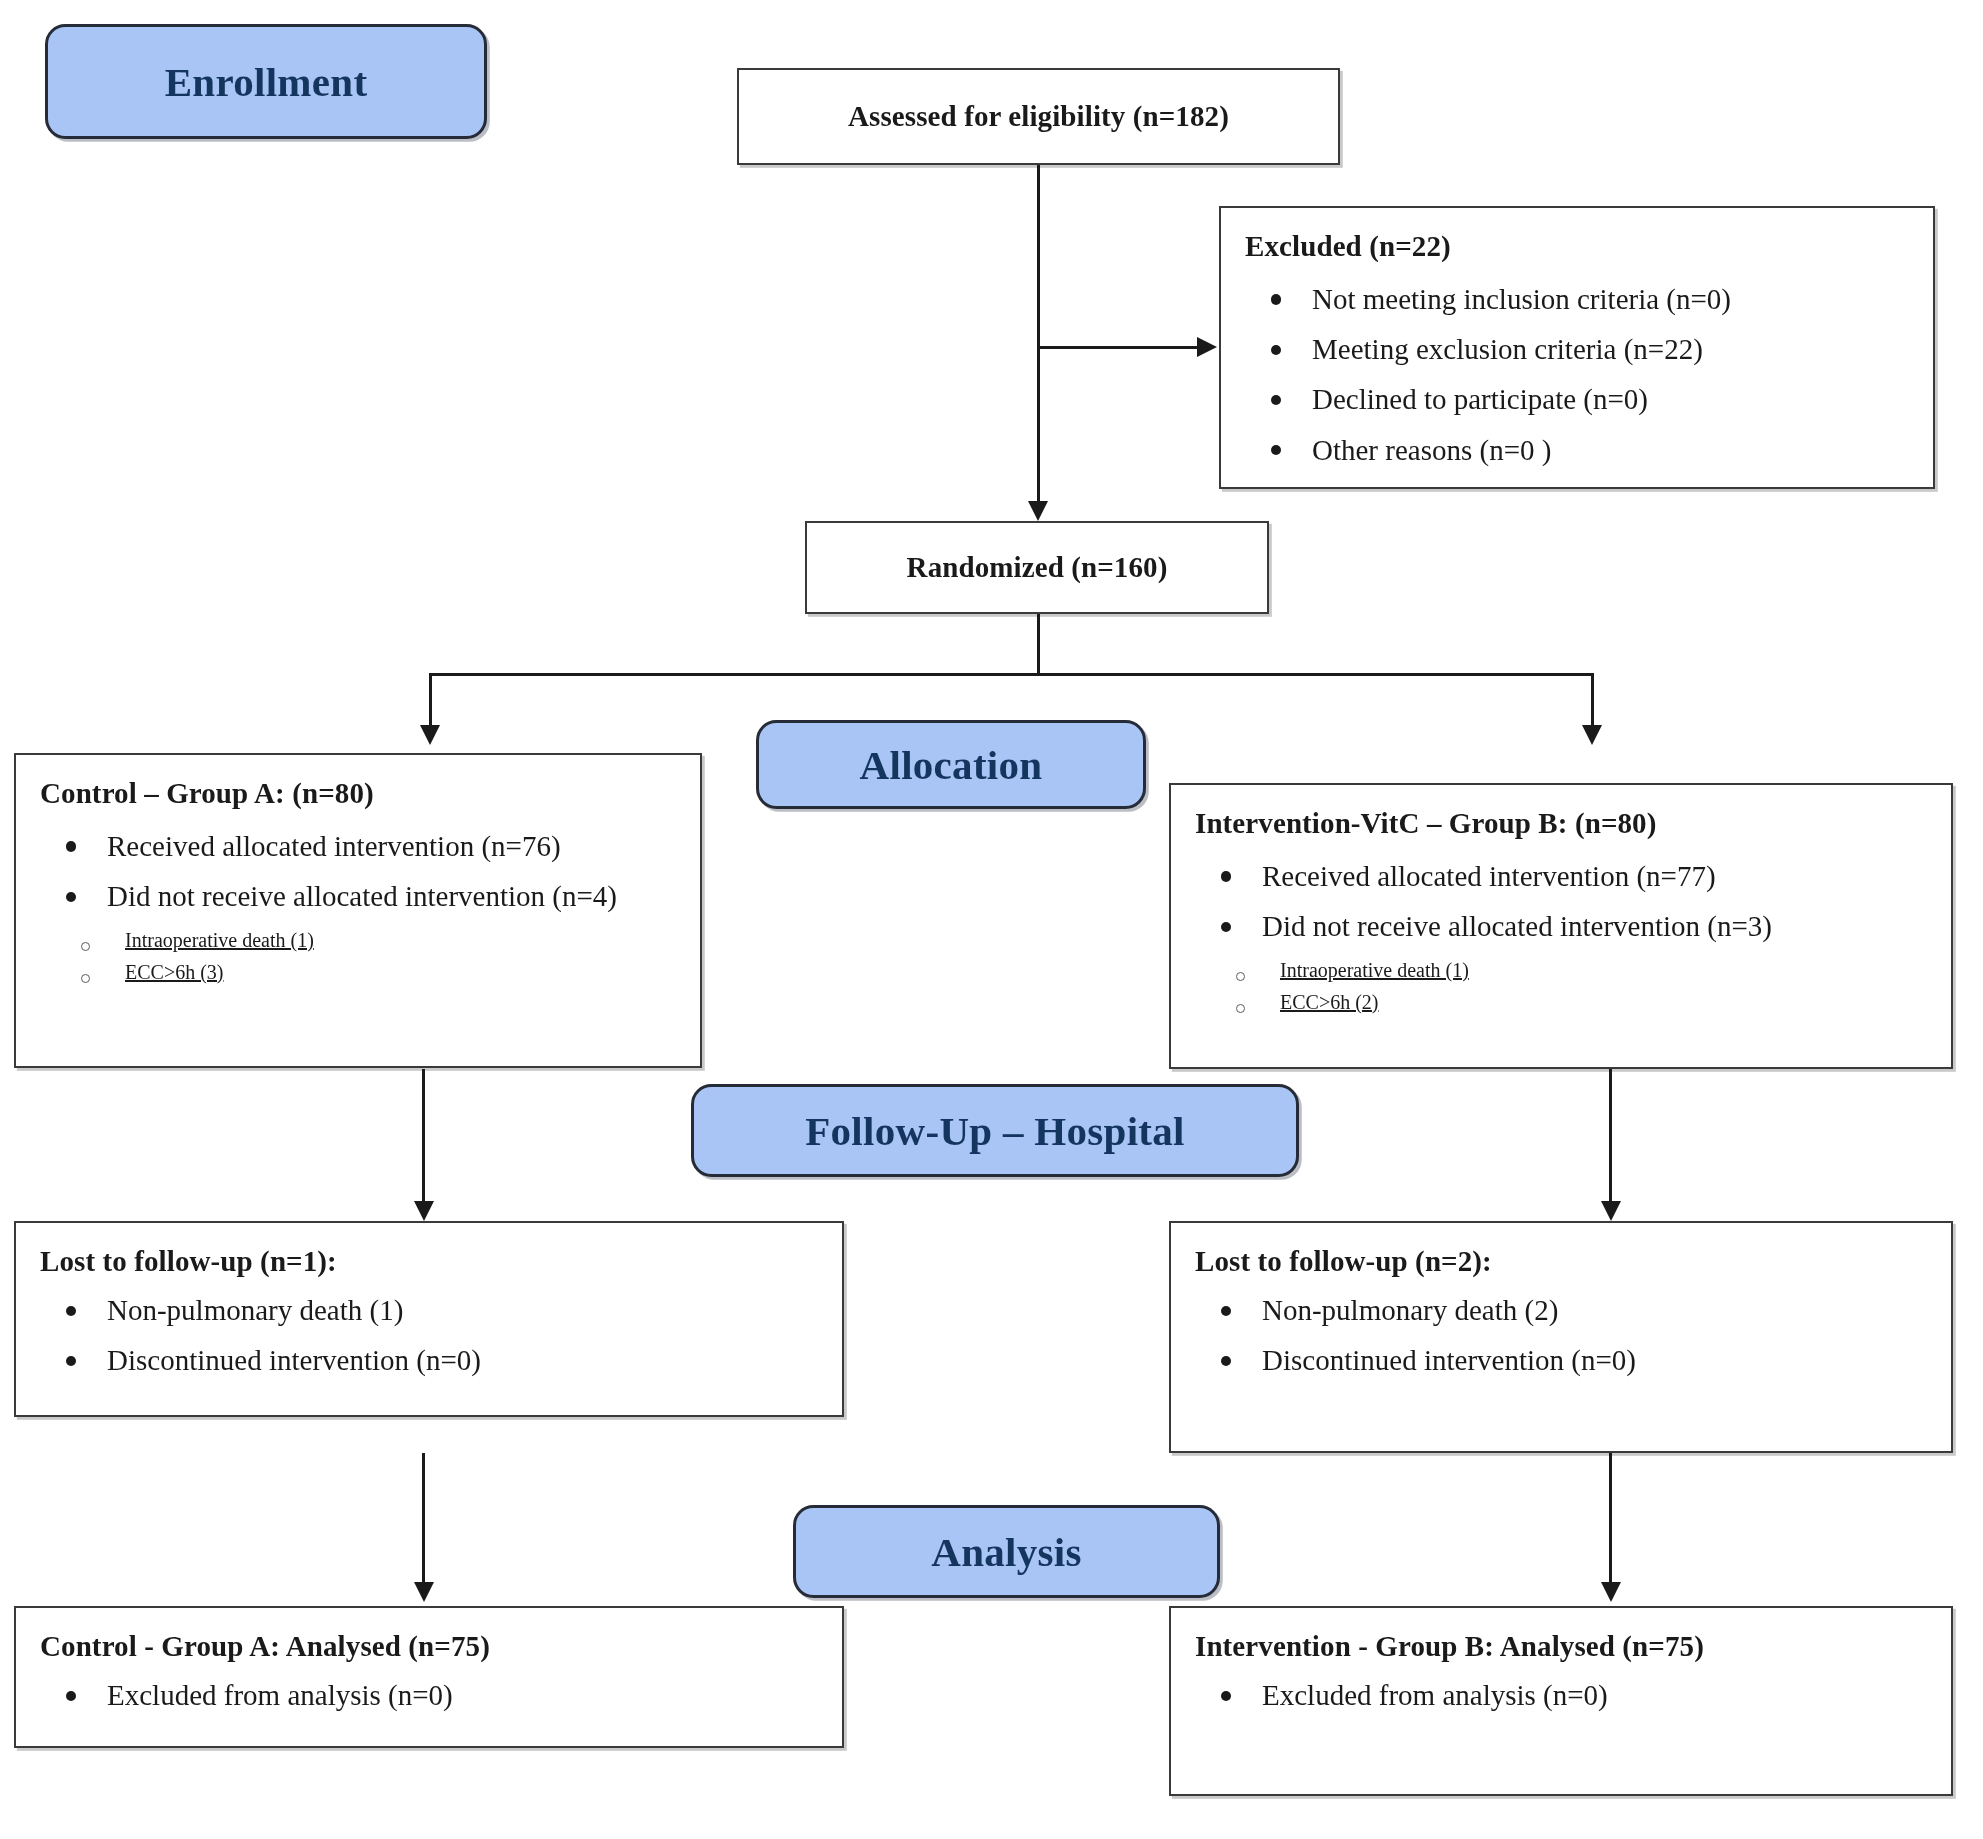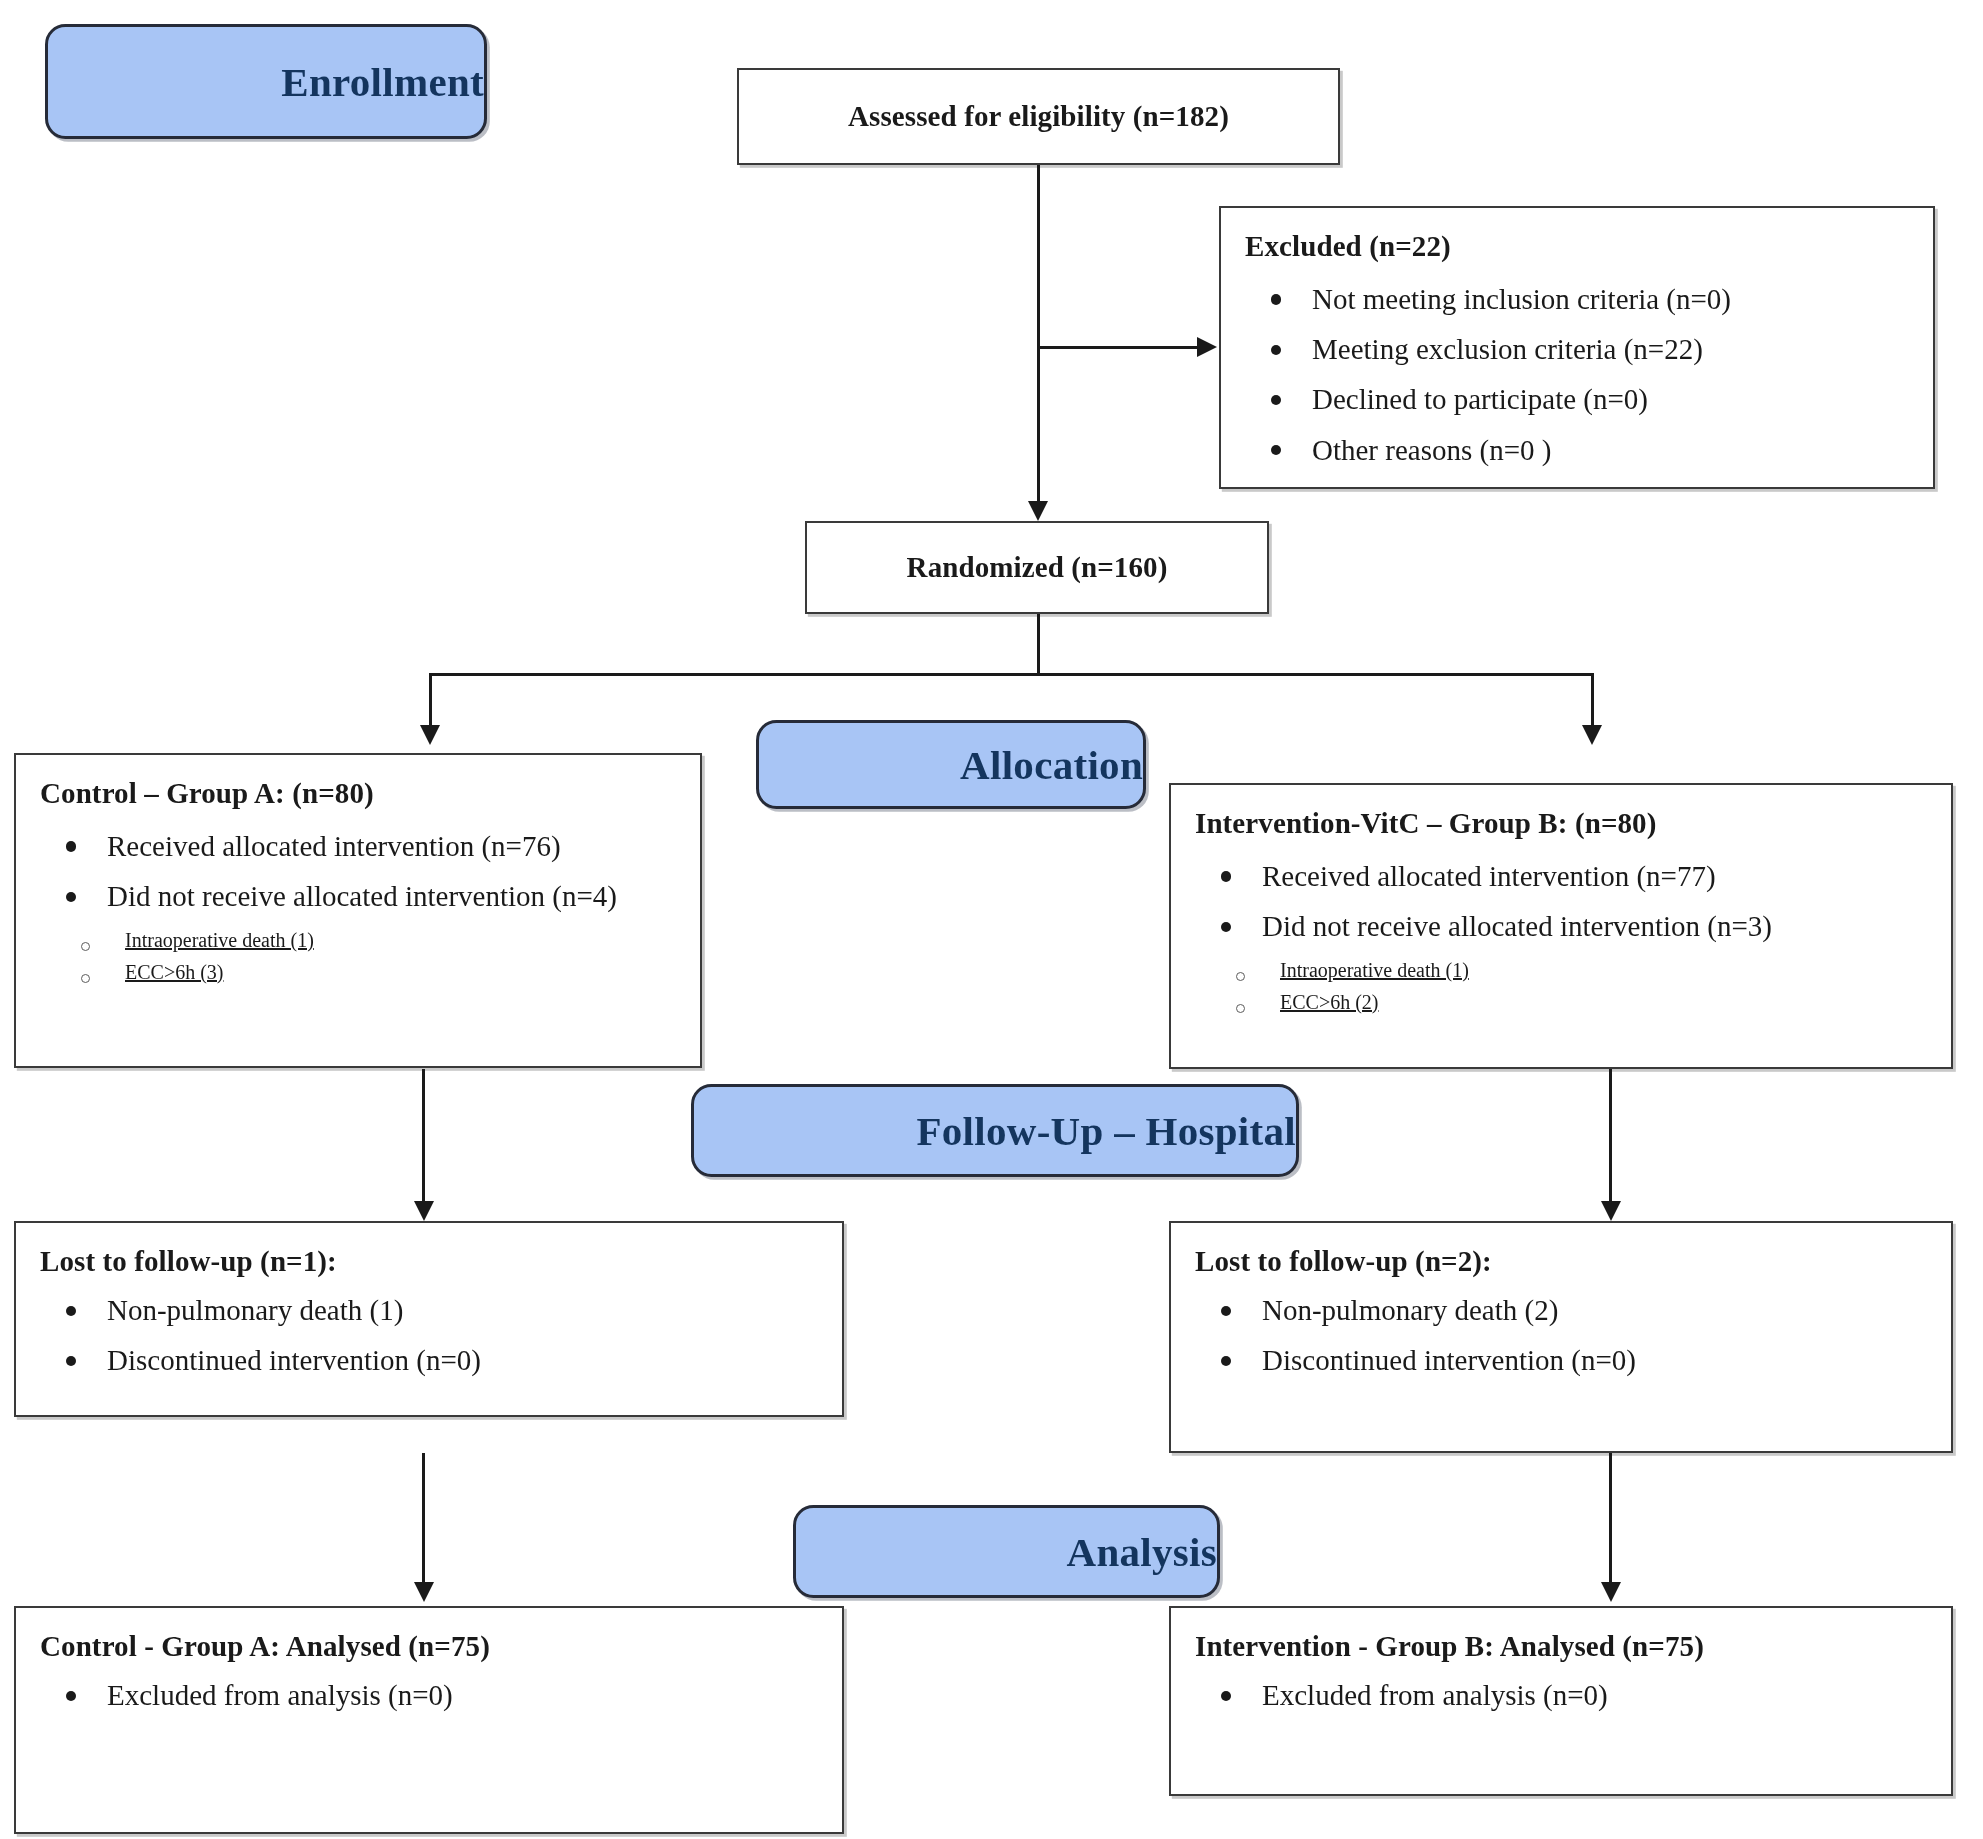--- a/index.html
+++ b/index.html
@@ -95,21 +95,21 @@
 
   
   .badge {
     position: absolute;
     box-sizing: border-box;
     background: #a8c5f5;
     border: 3.7px solid #262b38;
     border-radius: 20.4px;
     display: flex;
     align-items: center;
-    justify-content: flex-end;
+    justify-content: center;
     color: #14355e;
     font-weight: bold;
     font-size: 41px;
     letter-spacing: 0.3px;
     z-index: 40;
     box-shadow: 2.8px 2.8px 0 rgba(60,70,90,.35);
   }
 
   
   .vline {
@@ -240,21 +240,21 @@
   <div class="vline" style="left:422px; top:1453px; height:144px;"></div>
   <div class="arrow-down" style="left:414px; top:1582px;"></div>
 
   <div class="vline" style="left:1609px; top:1453px; height:144px;"></div>
   <div class="arrow-down" style="left:1601px; top:1582px;"></div>
 
   <div class="badge" style="left:793px; top:1505px; width:427px; height:93px;">
     <span>Analysis</span>
   </div>
 
-  <div class="box pad" style="left:14px; top:1606px; width:830px; height:228px;">
+  <div class="box pad" style="left:14px; top:1606px; width:830px; height:142px;">
     <div class="box-title">Control - Group A: Analysed  (n=75)</div>
     <ul class="lvl1 tight">
       <li><span>Excluded from analysis (n=0)</span></li>
     </ul>
   </div>
 
   <div class="box pad" style="left:1169px; top:1606px; width:784px; height:190px;">
     <div class="box-title">Intervention - Group B: Analysed  (n=75)</div>
     <ul class="lvl1 tight">
       <li><span>Excluded from analysis (n=0)</span></li>

